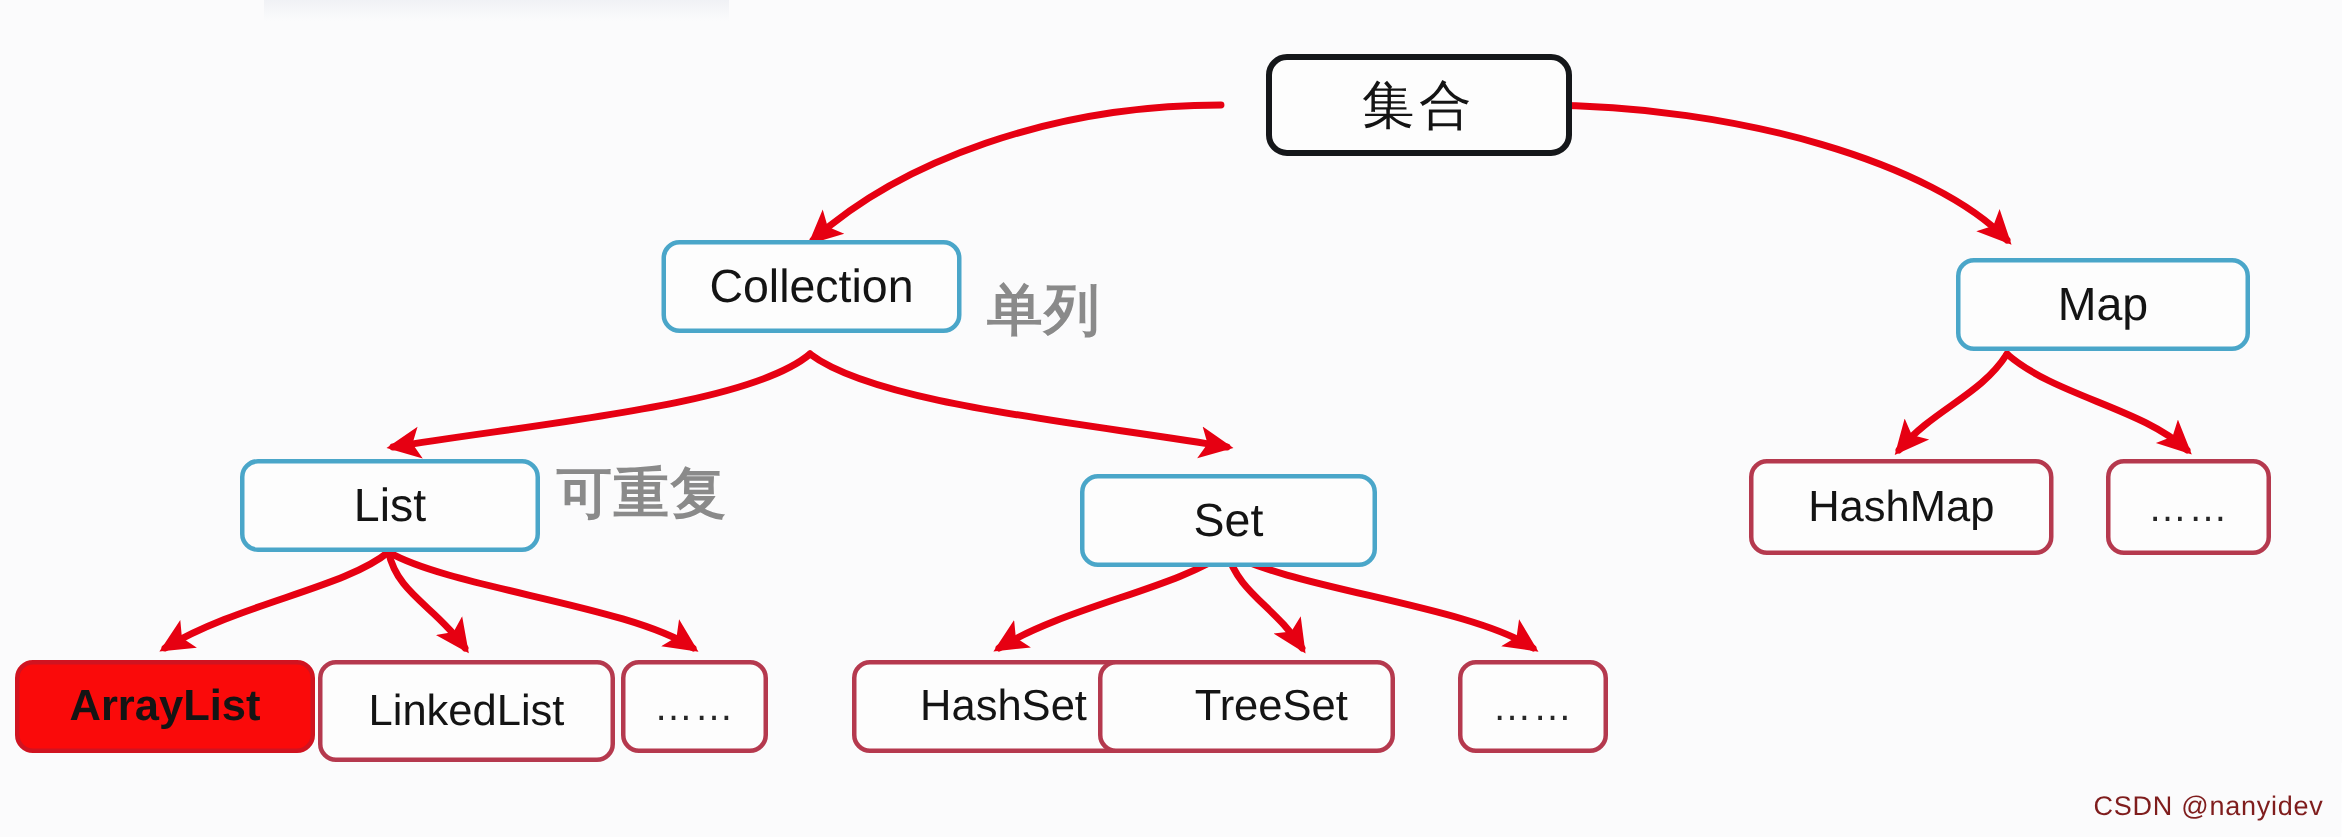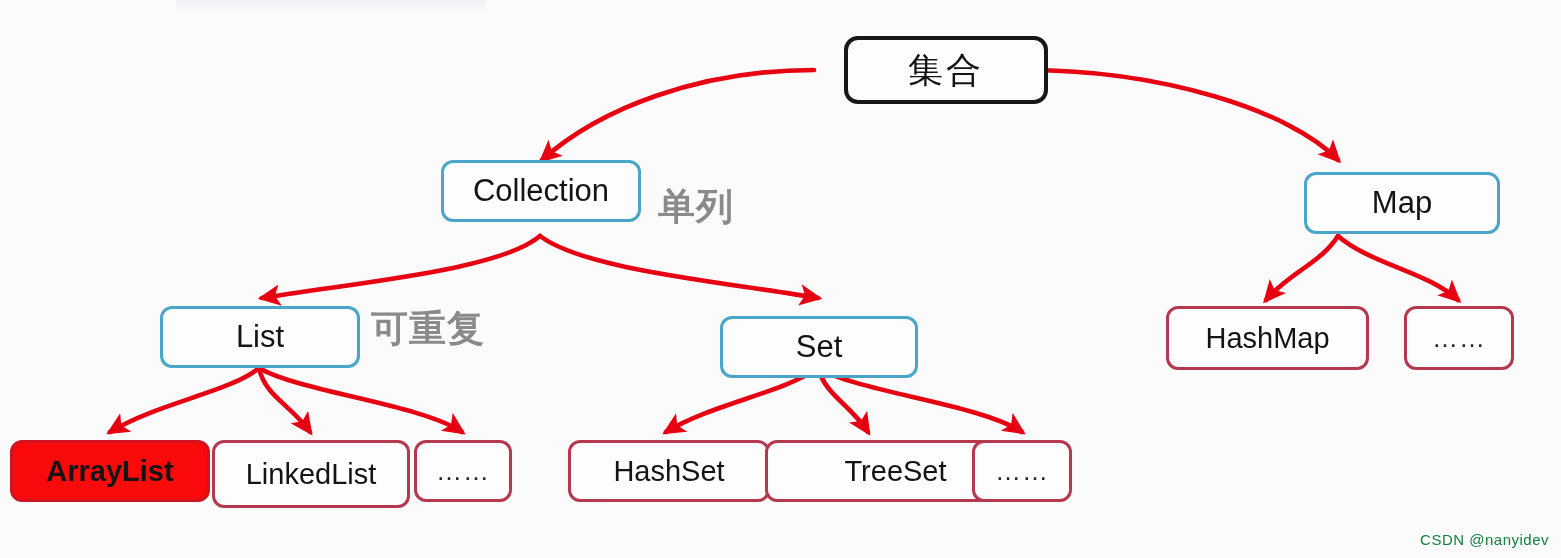--- a/index.html
+++ b/index.html
@@ -72,22 +72,22 @@
     z-index: 3;
     letter-spacing: 1px;
     text-shadow: 0 1px 0 rgba(255,255,255,0.55);
     font-family: Liberation Serif, serif;
   }
   .annot-lg { font-size: 37px; }
   .watermark {
     position: absolute;
     right: 12px;
     bottom: 10px;
-    font-size: 15px;
-    color: #15803d;
+    font-size: 18px;
+    color: #7f1d1d;
     letter-spacing: 0.5px;
     z-index: 4;
   }
   .top-artifact {
     position: absolute;
     left: 176px;
     top: 0px;
     width: 310px;
     height: 14px;
     background: linear-gradient(180deg,#eef0f4 0%, #f7f8fa 70%, #fbfbfc 100%);
@@ -165,21 +165,21 @@
   <div class="node node-red" style="left:212px; top:440px; width:198px; height:68px;">
     <span>LinkedList</span>
   </div>
   <div class="node node-red node-dots" style="left:414px; top:440px; width:98px; height:62px;">
     <span>……</span>
   </div>
 
   <div class="node node-red" style="left:568px; top:440px; width:202px; height:62px;">
     <span>HashSet</span>
   </div>
-  <div class="node node-red" style="left:765px; top:440px; width:228px; height:62px;padding-left:33px;">
+  <div class="node node-red" style="left:732px; top:440px; width:198px; height:62px;padding-left:33px;">
     <span>TreeSet</span>
   </div>
   <div class="node node-red node-dots" style="left:972px; top:440px; width:100px; height:62px;">
     <span>……</span>
   </div>
 
   <div class="watermark">CSDN @nanyidev</div>
 
 </div>
 

